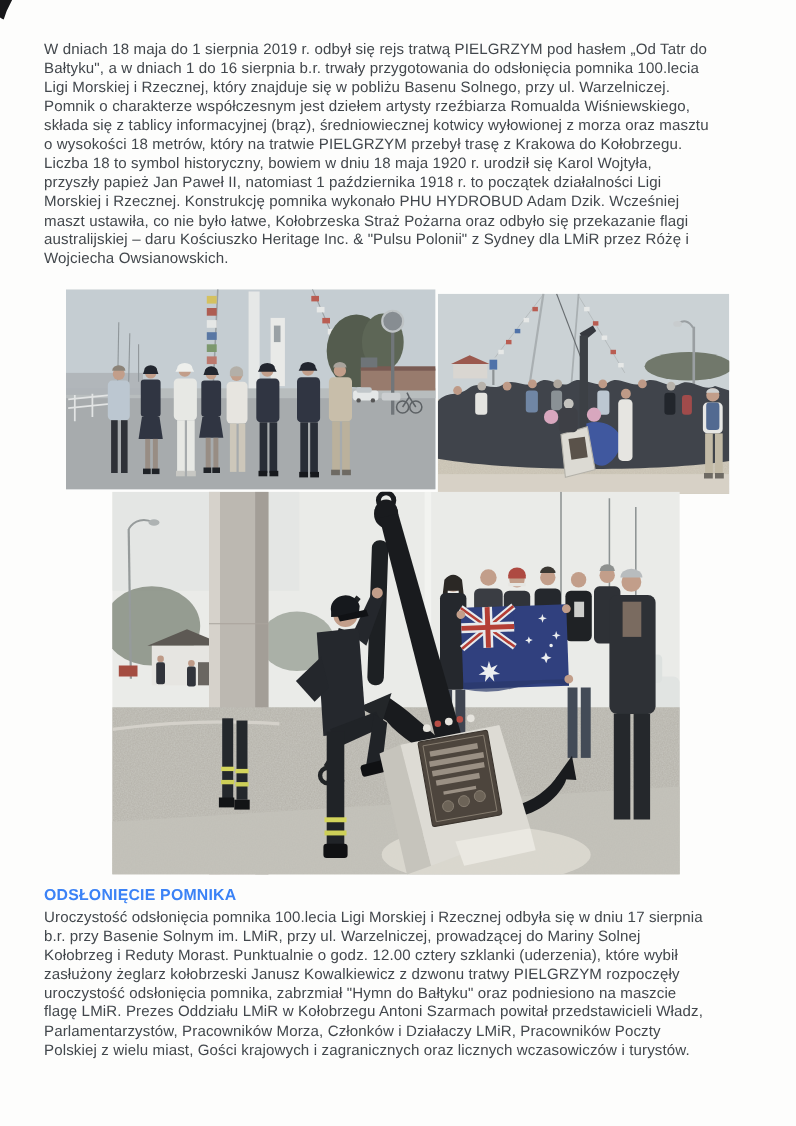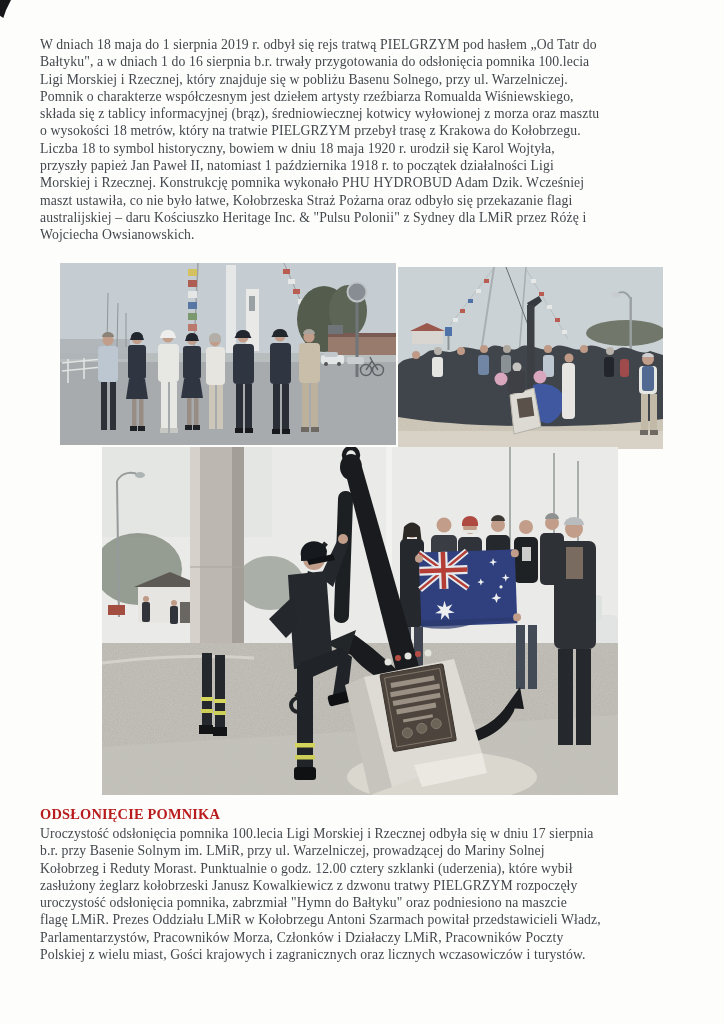--- a/index.html
+++ b/index.html
@@ -1,35 +1,35 @@
 <!DOCTYPE html>
 <html lang="pl"><head>
 <meta charset="utf-8">
 <style>
   html,body{margin:0;padding:0;}
   body{
     width:724px;height:1024px;position:relative;overflow:hidden;
     background:#fdfdfc;
     font-family:"Liberation Sans", sans-serif;
   }
-  .page{position:absolute;inset:0;font-family:Liberation Serif, serif;}
+  .page{position:absolute;inset:0;}
   .corner-mark{
     position:absolute;left:0;top:0;width:11px;height:18px;
     background:#17171a;
     clip-path:polygon(0 0,100% 0,55% 55%,30% 100%,0 88%);
   }
   .text{
     position:absolute;margin:0;color:#42474c;
     font-size:13.7px;line-height:17.3px;letter-spacing:.12px;
     white-space:pre-line;filter:blur(.22px);
   }
   #para1{left:40px;top:36px;width:692px;}
   #heading{
     position:absolute;left:40px;top:806px;margin:0;
-    font-size:14.4px;line-height:17px;font-weight:bold;color:#b91c1c;
+    font-size:14.4px;line-height:17px;font-weight:bold;color:#3b82f6;
     letter-spacing:.2px;filter:blur(.22px);
   }
   #para2{left:40px;top:825px;width:700px;}
   figure.photo{position:absolute;margin:0;line-height:0;}
   figure.photo svg{display:block;filter:blur(.38px) saturate(.9) contrast(.98);}
   #photo-left {left:60px; top:263px;width:336px;height:182px;}
   #photo-right{left:398px;top:267px;width:265px;height:182px;}
   #photo-main {left:102px;top:447px;width:516px;height:348px;}
 </style>
 </head>

